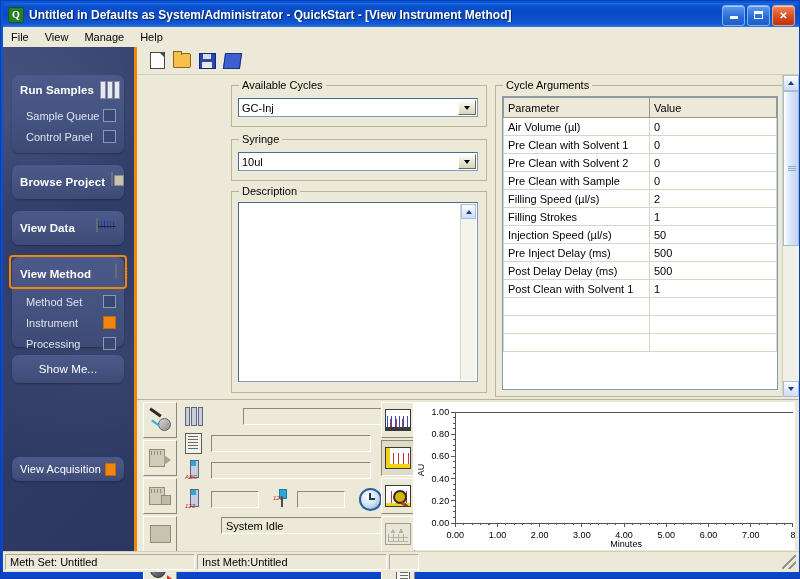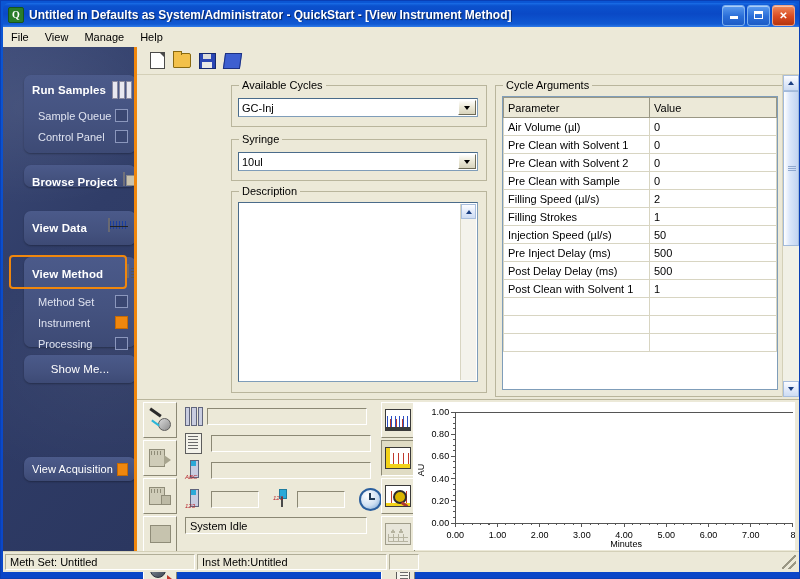--- a/index.html
+++ b/index.html
@@ -69,21 +69,20 @@
       linear-gradient(135deg,#3c4a77 0%,#303d68 40%,#2b3760 100%);
     border-right:3px solid #f0870d;
     box-sizing:border-box;
     overflow:hidden;
   }
   .nav-group{
     position:absolute;left:9px;width:112px;
     background:linear-gradient(to bottom,#4b5a8a,#44527f 60%,#3d4a75);
     border-radius:7px;
     box-shadow:0 1px 2px rgba(0,0,0,.3);
-    margin-left:12px;
   }
   .nav-main{
     display:flex;align-items:center;height:30px;padding:0 8px;
     color:#ffffff;font-weight:bold;font-size:11.5px;
   }
   .nav-main .lbl{flex:1;white-space:nowrap;letter-spacing:.1px;}
   .nav-sub{
     display:flex;align-items:center;height:21px;padding:0 8px 0 14px;
     color:#dfe3f0;font-size:11px;
   }
@@ -203,21 +202,21 @@
   .vtbtn{
     width:34px;height:36px;margin-bottom:2px;box-sizing:border-box;
     background:#ece9d8;border:1px solid #ffffff;border-right-color:#8b8874;border-bottom-color:#8b8874;
     display:flex;align-items:center;justify-content:center;
   }
   .vtbtn.sel{background:#e0dcc4;border:1px solid #8b8874;border-right-color:#ffffff;border-bottom-color:#ffffff;}
   .fieldrow{position:absolute;display:flex;align-items:center;}
   .frow-icon{width:18px;height:20px;margin-right:4px;flex:0 0 auto;}
   .ftext{
     height:17px;box-sizing:border-box;background:#ece9d8;
-    border:1px solid #8b8874;border-right-color:#ffffff;border-bottom-color:#ffffff;
+    border:1px solid #8b8874;border-right-color:#ffffff;border-bottom-color:#ffffff;margin-left:36px;
   }
   
   #chartbox{
     position:absolute;left:276px;top:2px;right:4px;bottom:2px;background:#ffffff;
   }
   
   #status{
     position:absolute;left:2px;top:550px;width:796px;height:20px;
     background:#ece9d8;display:flex;align-items:center;
     border-top:1px solid #d4d0b8;
@@ -280,21 +279,21 @@
         <div class="nav-sub">
           <span class="lbl">Sample Queue</span>
           <span class="mark"></span>
         </div>
         <div class="nav-sub">
           <span class="lbl">Control Panel</span>
           <span class="mark"></span>
         </div>
       </div>
 
-      <div class="nav-group" style="top:118px;height:22px;">
+      <div class="nav-group" style="top:118px;height:34px;">
         <div class="nav-main" style="height:34px;">
           <span class="lbl">Browse Project</span>
           <span class="navicon"><span class="icon-folder"></span></span>
         </div>
       </div>
 
       <div class="nav-group" style="top:164px;height:34px;">
         <div class="nav-main" style="height:34px;">
           <span class="lbl">View Data</span>
           <span class="navicon"><span class="icon-chart"></span></span>

